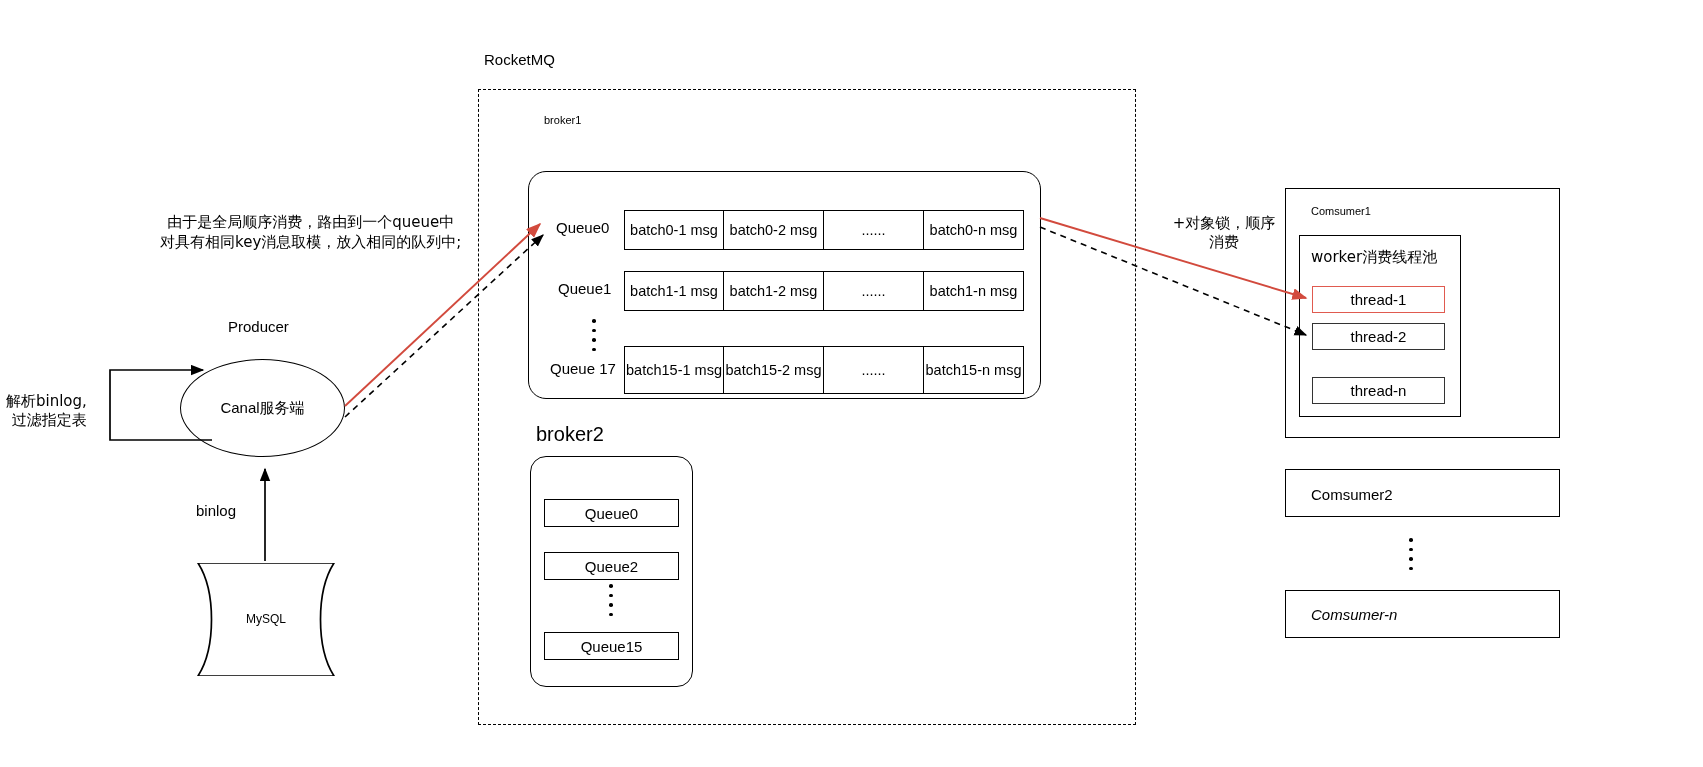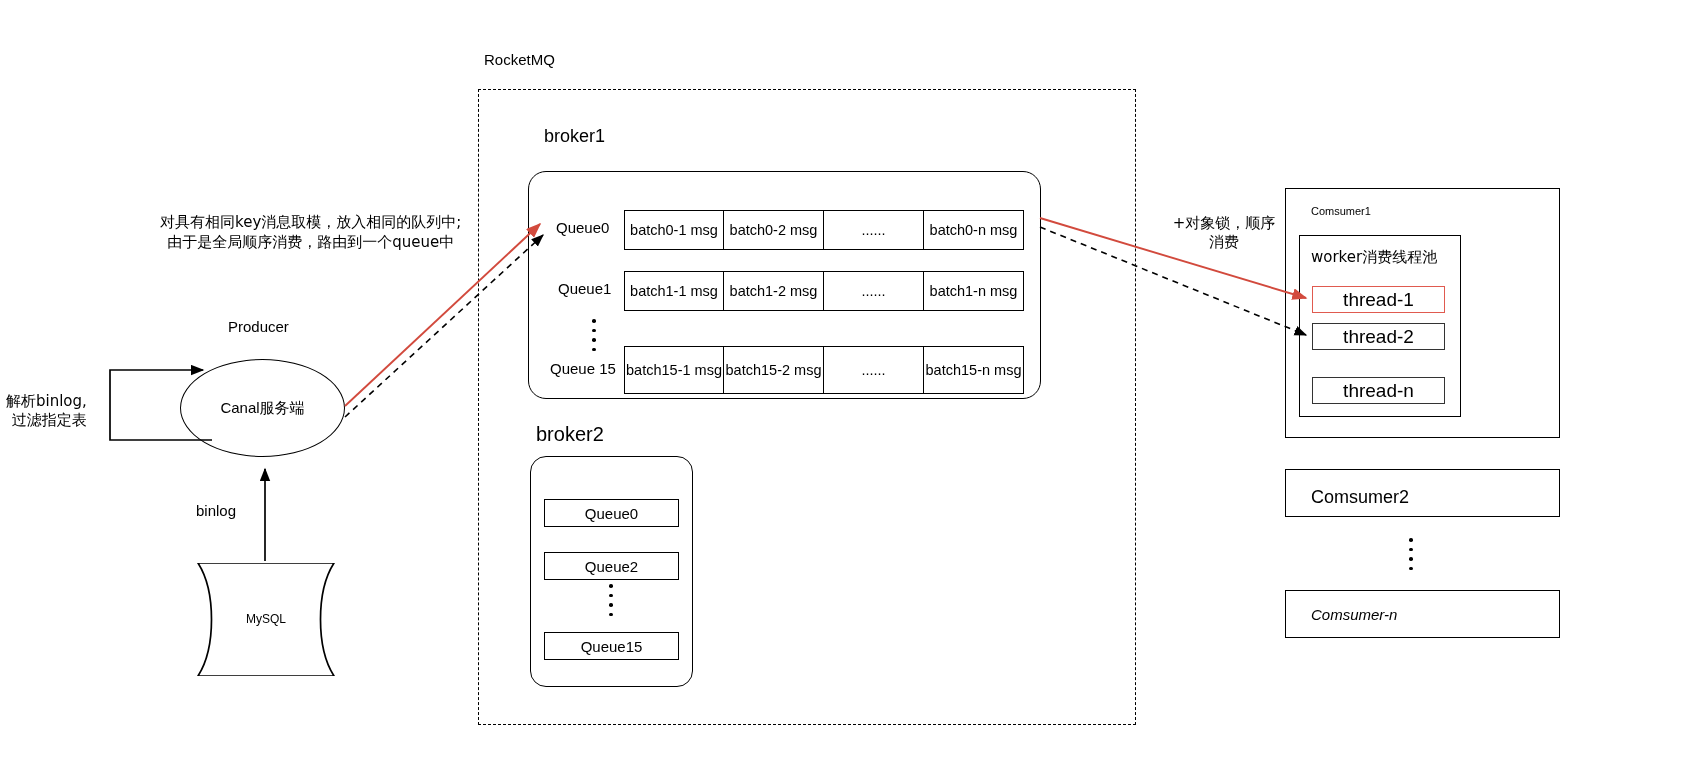--- a/index.html
+++ b/index.html
@@ -21,21 +21,21 @@
   
   #rocketmq-box{
     position:absolute;
     left:478px;top:57px;width:658px;height:636px;
     border:1.6px dashed #000;
     box-sizing:border-box;
   }
   #rocketmq-title{left:484px;top:19px;font-size:15px;}
 
   
-  #broker1-title{left:544px;top:93px;font-size:18px;}
+  #broker1-title{left:544px;top:82px;font-size:11px;}
   #broker1-box{
     position:absolute;left:528px;top:139px;width:513px;height:228px;
     border:1.7px solid #000;border-radius:18px;box-sizing:border-box;background:#fff;
   }
   .queue-label{position:absolute;font-size:15px;}
   #q0-label{left:556px;top:187px;}
   #q1-label{left:558px;top:248px;}
   #q15-label{left:550px;top:328px;}
 
   .qrow{position:absolute;display:flex;box-sizing:border-box;}
@@ -99,31 +99,31 @@
   }
   #consumer1-title{left:1311px;top:173px;font-size:11px;}
   #workerpool-box{
     position:absolute;left:1299px;top:203px;width:162px;height:182px;
     border:1.4px solid #000;box-sizing:border-box;background:#fff;
   }
   #workerpool-title{left:1311px;top:216px;font-size:15px;}
   .threadbox{
     position:absolute;width:133px;height:27px;
     border:1.5px solid #333;box-sizing:border-box;background:#fff;
-    display:flex;align-items:center;justify-content:center;font-size:19px;
+    display:flex;align-items:center;justify-content:center;font-size:15px;
   }
   #thread1{left:1312px;top:254px;border-color:#e05a4f;}
   #thread2{left:1312px;top:291px;}
   #threadn{left:1312px;top:345px;}
 
   #consumer2-box{
     position:absolute;left:1285px;top:437px;width:275px;height:48px;
     border:1.7px solid #000;box-sizing:border-box;background:#fff;
   }
-  #consumer2-title{left:1311px;top:454px;font-size:18px;}
+  #consumer2-title{left:1311px;top:454px;font-size:15px;}
   #consumern-box{
     position:absolute;left:1285px;top:558px;width:275px;height:48px;
     border:1.7px solid #000;box-sizing:border-box;background:#fff;
   }
   #consumern-title{left:1311px;top:574px;font-size:15px;font-style:italic;}
   #consumer-vdots{left:1409px;top:506px;height:32px;}
 
   #lock-note{left:1168px;top:182px;font-size:15px;text-align:center;width:112px;white-space:normal;}
   #key-note{left:160px;top:180px;font-size:15px;text-align:center;white-space:normal;line-height:1.35;}
 
@@ -139,21 +139,21 @@
 <div id="canvas">
 
   <div class="lbl" id="rocketmq-title">RocketMQ</div>
   <div id="rocketmq-box"></div>
 
   <div class="lbl" id="broker1-title">broker1</div>
   <div id="broker1-box"></div>
 
   <div class="lbl queue-label" id="q0-label">Queue0</div>
   <div class="lbl queue-label" id="q1-label">Queue1</div>
-  <div class="lbl queue-label" id="q15-label">Queue 15</div>
+  <div class="lbl queue-label" id="q15-label">Queue 17</div>
 
   <div class="qrow" id="row0">
     <div class="qcell" style="width:100px">batch0-1 msg</div>
     <div class="qcell" style="width:100px">batch0-2 msg</div>
     <div class="qcell" style="width:100px">......</div>
     <div class="qcell" style="width:100px">batch0-n msg</div>
   </div>
 
   <div class="qrow" id="row1">
     <div class="qcell" style="width:100px">batch1-1 msg</div>
@@ -191,22 +191,22 @@
   <div class="lbl" id="producer-title">Producer</div>
   <div id="canal-ellipse">
     <span>Canal服务端</span>
   </div>
   <div class="lbl cn" id="parse-note">
     <div>解析binlog,</div>
     <div>过滤指定表</div>
   </div>
 
   <div class="lbl cn" id="key-note">
+    <div>由于是全局顺序消费，路由到一个queue中</div>
     <div>对具有相同key消息取模，放入相同的队列中;</div>
-    <div>由于是全局顺序消费，路由到一个queue中</div>
   </div>
 
   <div class="lbl" id="binlog-label">binlog</div>
   <div id="mysql-wrap">
     <svg width="140" height="113" viewBox="0 0 140 113" xmlns="http://www.w3.org/2000/svg">
       <path d="M2,0 L138,0 C120,28 120,85 138,113 L2,113 C20,85 20,28 2,0 Z" fill="#ffffff" stroke="#000000" stroke-width="1.7"></path>
     </svg>
   </div>
   <div id="mysql-text">MySQL</div>
 

